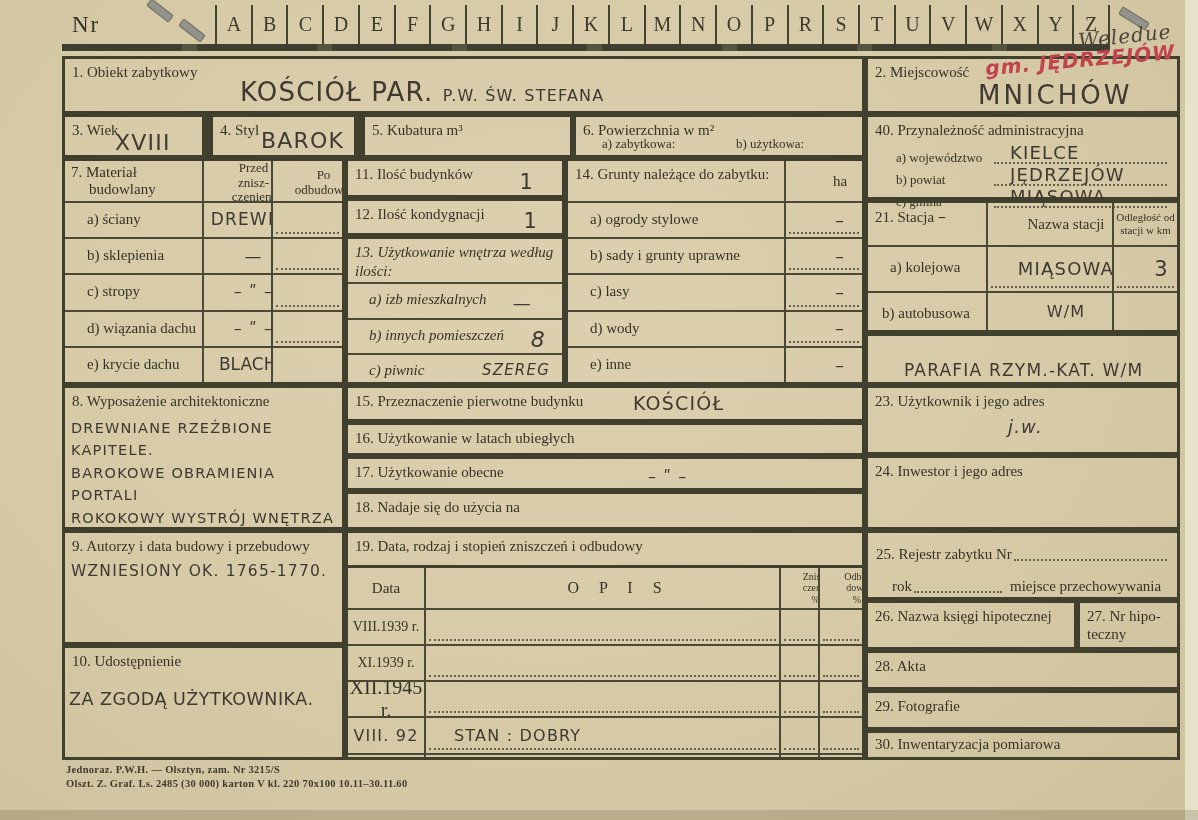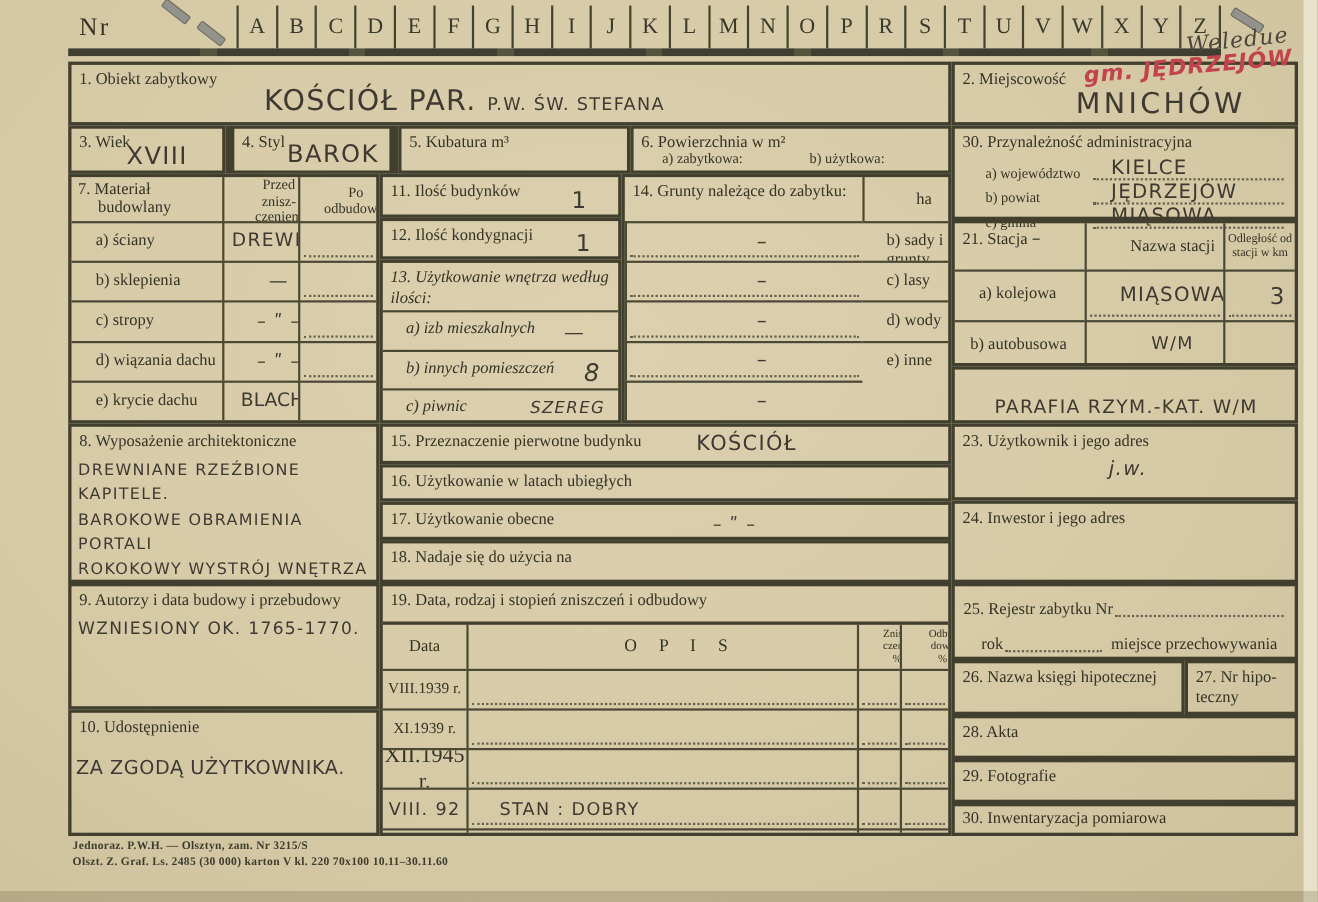--- a/index.html
+++ b/index.html
@@ -167,34 +167,35 @@
       <span class="lbl" style="position:absolute;left:14px;top:2px;">c) piwnic</span>
       <span class="hw" style="position:absolute;right:12px;bottom:2px;font-size:15px;">SZEREG</span>
     </div>
   </div>
 
   <div class="box" style="left:565px;top:158px;width:300px;height:227px;">
     <div class="g" style="grid-template-columns:1fr 78px;grid-template-rows:40px repeat(5,1fr);">
       <div class="lbl">14. Grunty należące do zabytku:</div>
       <div class="bl cellc" style="font-size:15px;">ha</div>
 
+      <div class="bt rowlbl">a) ogrody stylowe</div>
       <div class="bt bl cellc hw dotc" style="font-size:18px;">–</div>
       <div class="bt rowlbl">b) sady i grunty uprawne</div>
       <div class="bt bl cellc hw dotc" style="font-size:18px;">–</div>
       <div class="bt rowlbl">c) lasy</div>
       <div class="bt bl cellc hw dotc" style="font-size:18px;">–</div>
       <div class="bt rowlbl">d) wody</div>
       <div class="bt bl cellc hw dotc" style="font-size:18px;">–</div>
       <div class="bt rowlbl">e) inne</div>
       <div class="bt bl cellc hw" style="font-size:18px;">–</div>
     </div>
   </div>
 
   <div class="box" style="left:865px;top:114px;width:315px;height:86px;">
-    <div class="lbl">30. Przynależność administracyjna</div>
+    <div class="lbl">40. Przynależność administracyjna</div>
     <div class="fillrow" style="margin-left:20px;">
       <span class="lbl-sm" style="width:96px;">a) województwo</span>
       <span class="fill">
           <span class="hw" style="font-size:18px;">KIELCE</span>
         </span>
     </div>
     <div class="fillrow" style="margin-left:20px;">
       <span class="lbl-sm" style="width:96px;">b) powiat</span>
       <span class="fill">
           <span class="hw" style="font-size:18px;">JĘDRZEJÓW</span>

